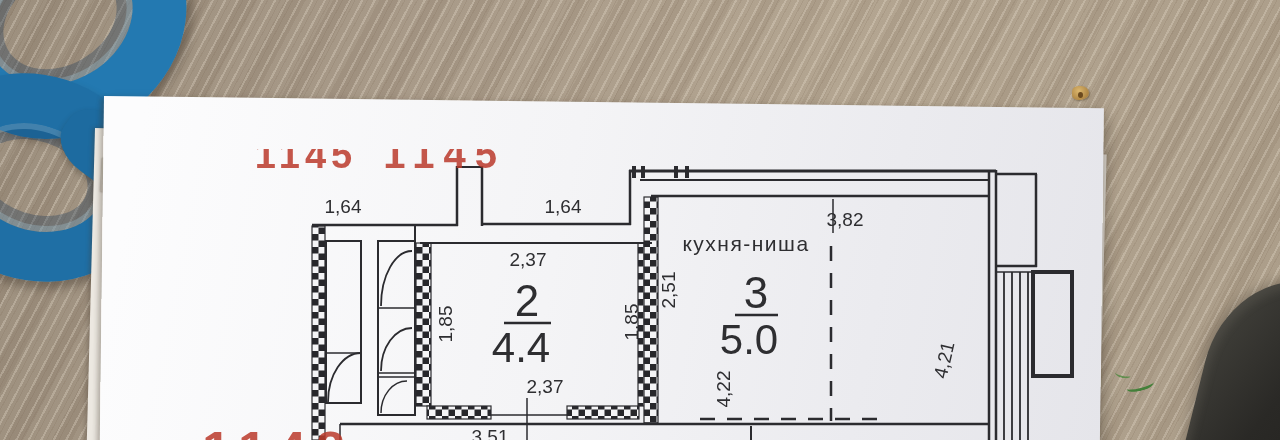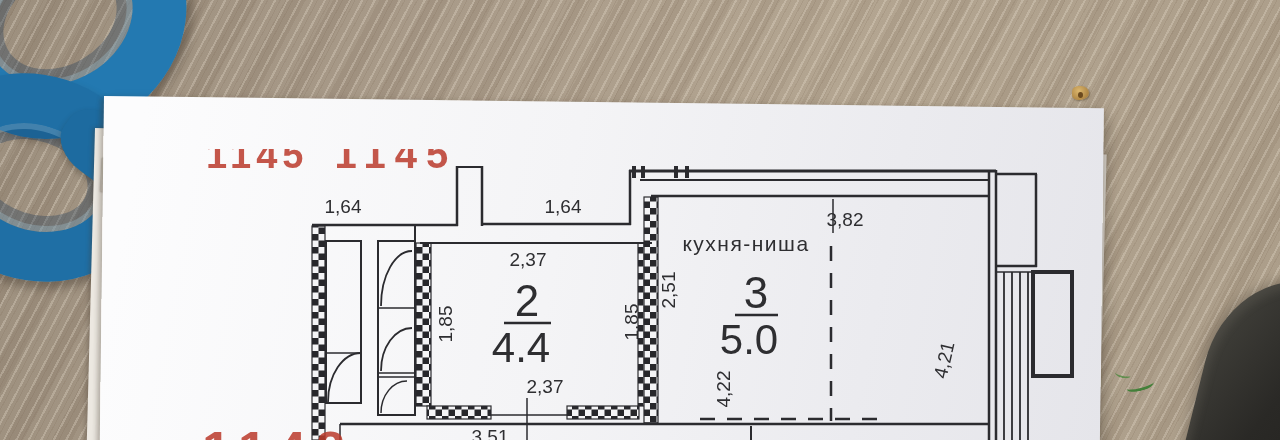--- a/index.html
+++ b/index.html
@@ -39,21 +39,21 @@
   .plan-svg{left:0;top:0;width:1280px;height:440px;}
   .plan-svg text{font-family:"Liberation Sans",sans-serif;fill:#2e2e31;}
   .dim{font-size:19px;}
   .roomnum{font-size:44px;}
   .roomarea{font-size:42px;}
   .roomname{font-size:21px;letter-spacing:1.5px;}
 
   
   .stamp{overflow:hidden;color:#bb3a2c;font-weight:bold;opacity:.85;filter:blur(.4px);}
   .stamp-top{left:206px;top:149px;width:300px;height:29px;}
-  .stamp-top .clip{position:relative;margin-top:-17px;white-space:nowrap;}
+  .stamp-top .clip{position:relative;margin-top:-17px;white-space:nowrap;text-align:right;}
   .stamp-top span{position:relative;font-size:38px;letter-spacing:5px;}
   .stamp-top span.s2{margin-left:26px;font-size:40px;letter-spacing:9px;}
   .stamp-bottom{left:202px;top:424px;width:260px;height:16px;}
   .stamp-bottom span{position:relative;font-size:52px;letter-spacing:10px;line-height:52px;}
 
   
   .crumb{left:1072px;top:86px;width:17px;height:14px;border-radius:45% 55% 60% 40%;
      background:radial-gradient(circle at 40% 35%,#dcb76e,#a87f3e 80%);
      box-shadow:1px 1px 2px rgba(60,45,20,.45);}
   .crumb-speck{left:1078px;top:92px;width:5px;height:6px;background:#6b4a1f;border-radius:50%;}

